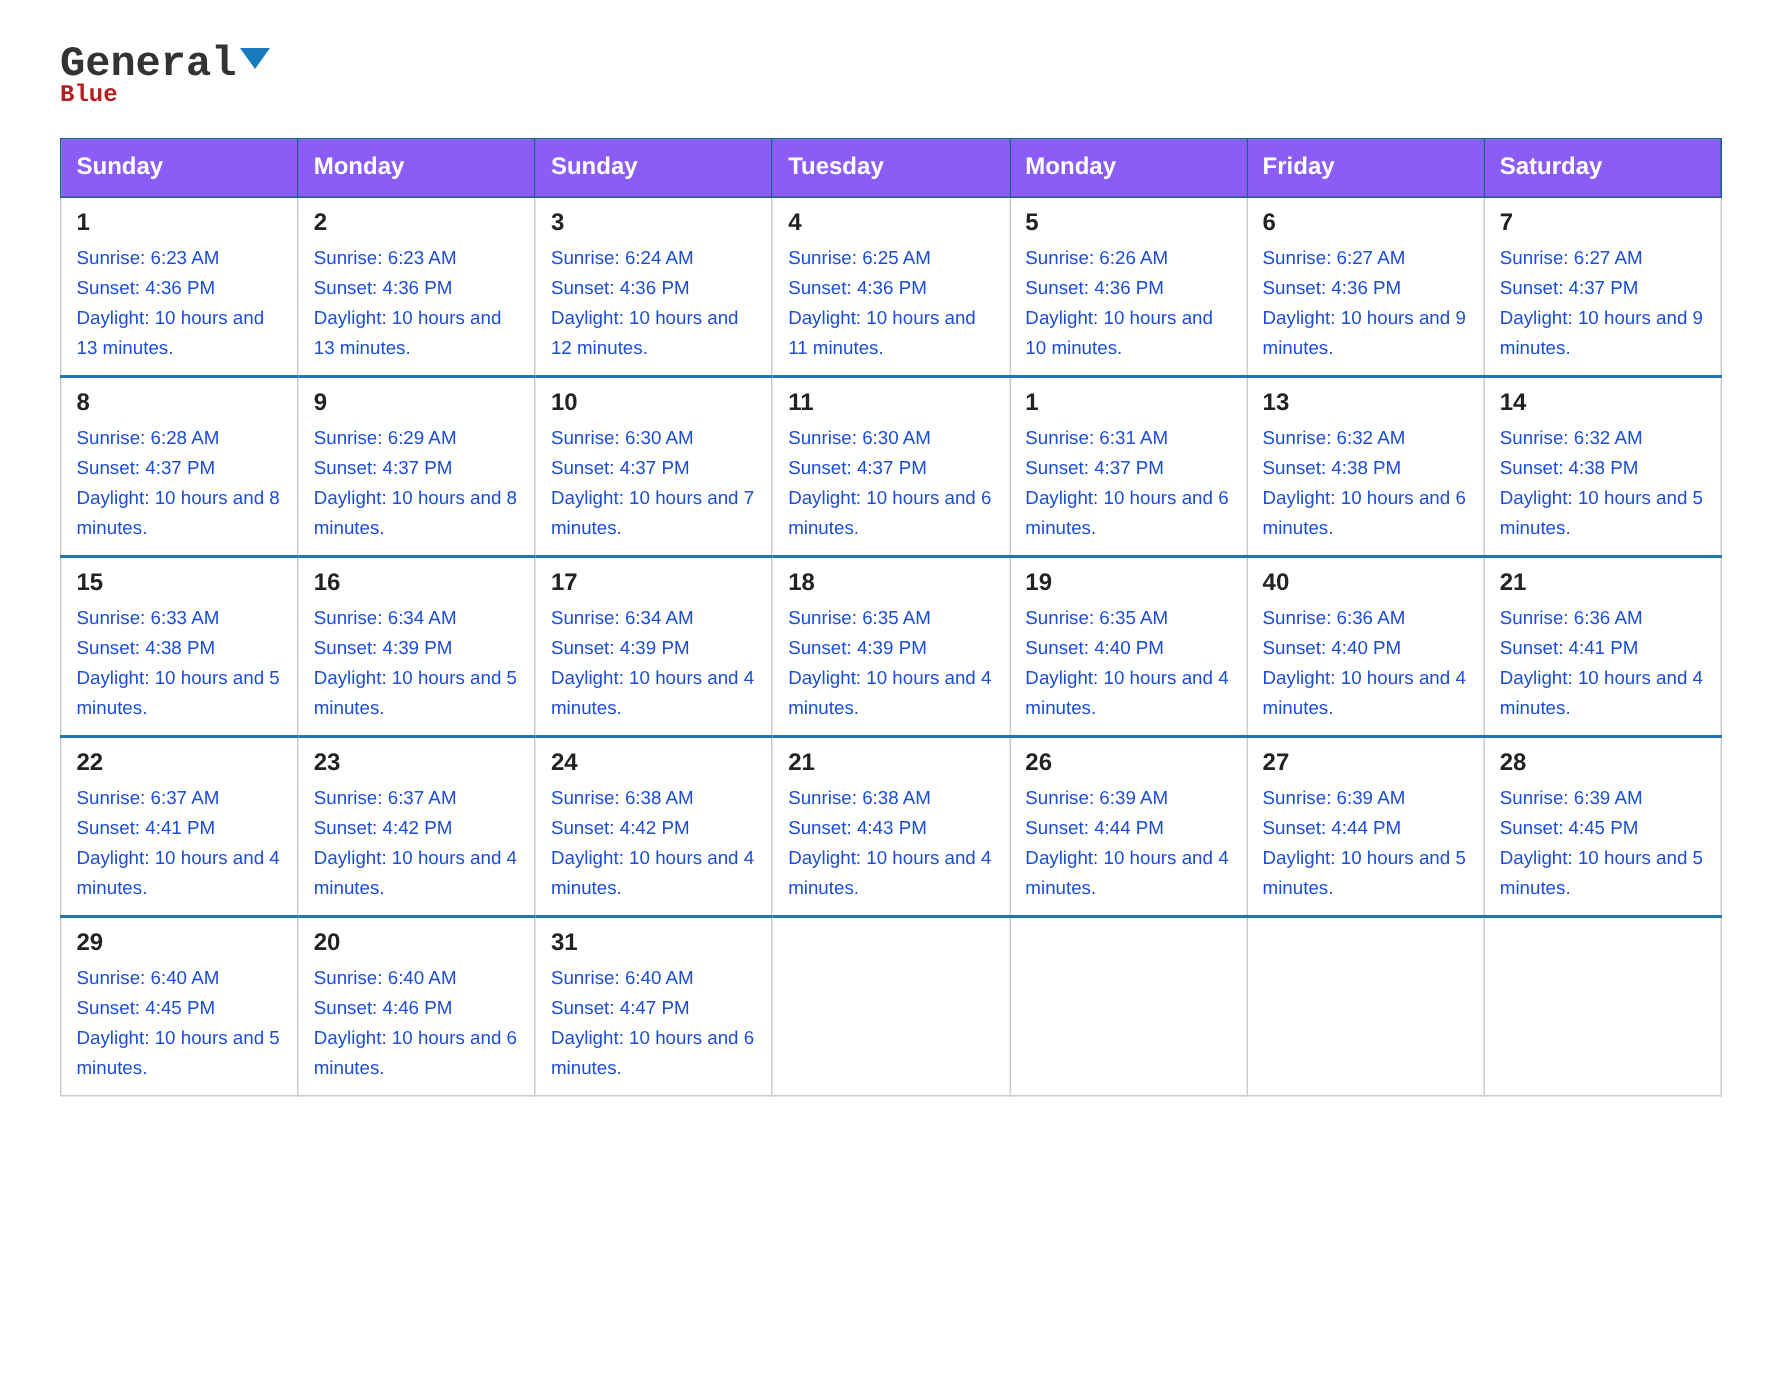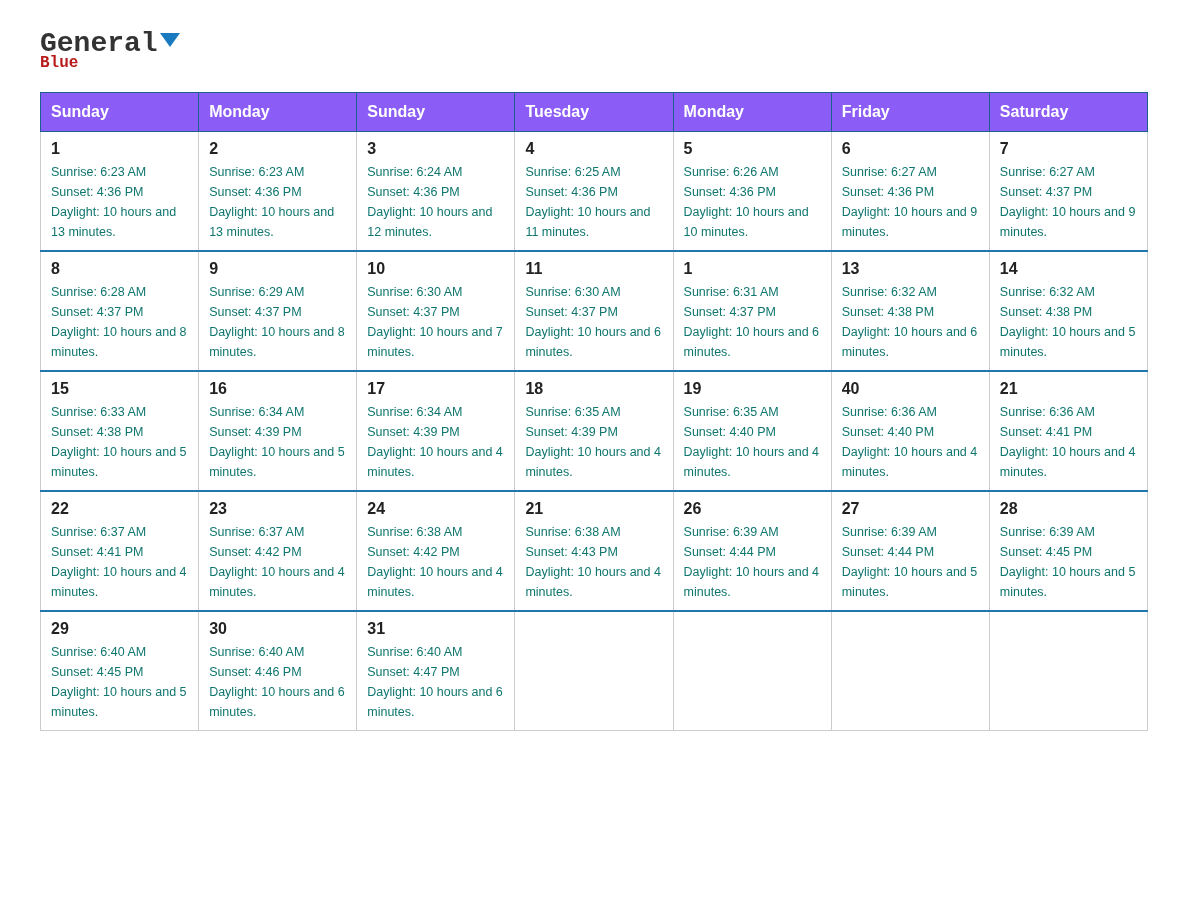--- a/index.html
+++ b/index.html
@@ -86,21 +86,21 @@
     tbody tr td .day-num {
       font-size: 16px;
       font-weight: bold;
       color: #222;
       display: block;
       margin-bottom: 4px;
     }
     tbody tr td .day-info {
       font-size: 12.5px;
       line-height: 1.6;
-      color: #0f766e;
+      color: #1d4ed8;
     }
     tbody tr:not(:last-child) td {
       border-bottom: 2px solid #2176ae;
     }
     .empty-cell {
       background: #fff;
     }
   </style>
 </head>
 <body>
@@ -191,21 +191,21 @@
         <td><span class="day-num">26</span>
         <span class="day-info">Sunrise: 6:39 AM<br>Sunset: 4:44 PM<br>Daylight: 10 hours and 4 minutes.</span></td>
         <td><span class="day-num">27</span>
         <span class="day-info">Sunrise: 6:39 AM<br>Sunset: 4:44 PM<br>Daylight: 10 hours and 5 minutes.</span></td>
         <td><span class="day-num">28</span>
         <span class="day-info">Sunrise: 6:39 AM<br>Sunset: 4:45 PM<br>Daylight: 10 hours and 5 minutes.</span></td>
       </tr>
       <tr>
         <td><span class="day-num">29</span>
         <span class="day-info">Sunrise: 6:40 AM<br>Sunset: 4:45 PM<br>Daylight: 10 hours and 5 minutes.</span></td>
-        <td><span class="day-num">30</span>
+        <td><span class="day-num">20</span>
         <span class="day-info">Sunrise: 6:40 AM<br>Sunset: 4:46 PM<br>Daylight: 10 hours and 6 minutes.</span></td>
         <td><span class="day-num">31</span>
         <span class="day-info">Sunrise: 6:40 AM<br>Sunset: 4:47 PM<br>Daylight: 10 hours and 6 minutes.</span></td>
         <td class="empty-cell"></td>
         <td class="empty-cell"></td>
         <td class="empty-cell"></td>
         <td class="empty-cell"></td>
       </tr>
     </tbody>
 </table>

